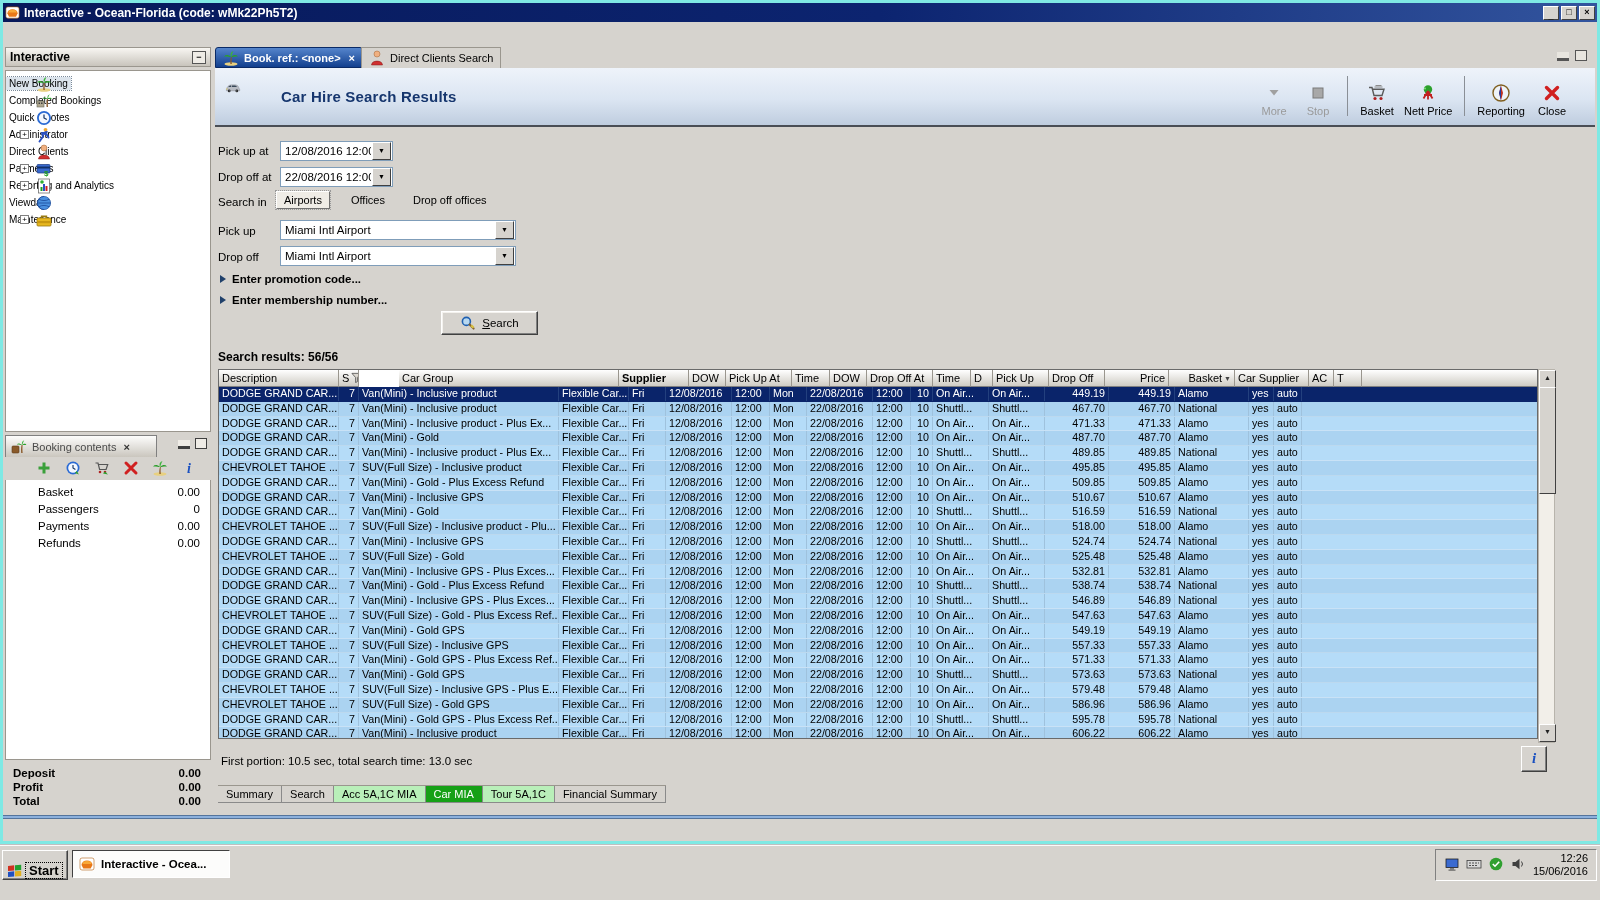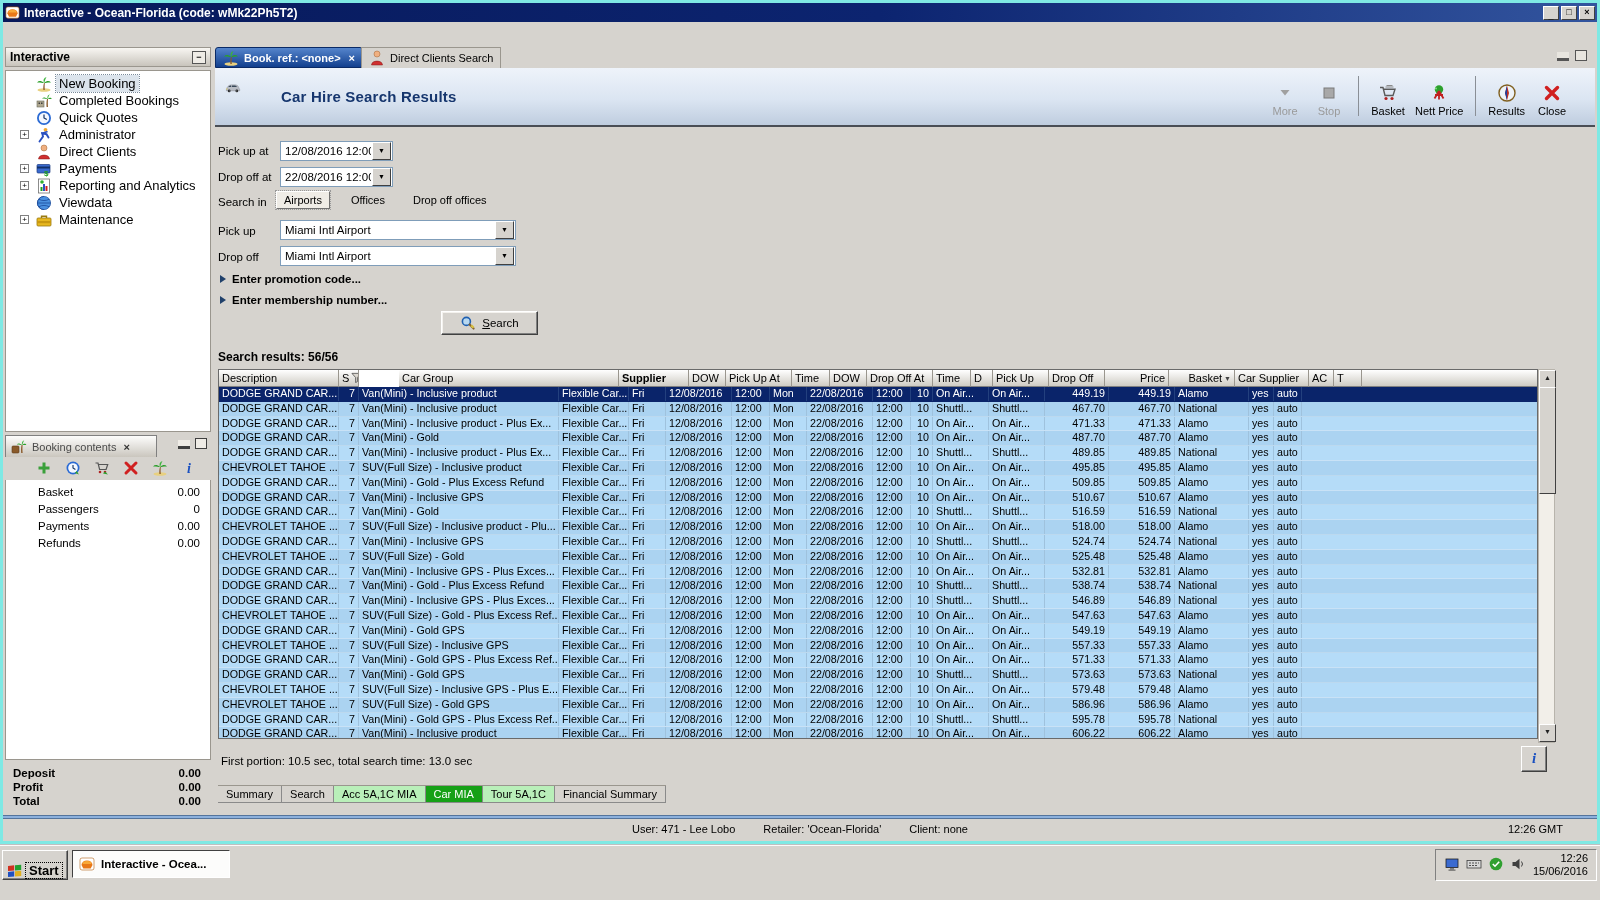--- a/index.html
+++ b/index.html
@@ -26,21 +26,21 @@
   .collapse-btn{margin-left:auto;width:14px;height:13px;box-sizing:border-box;border:1px solid #555;
                 background:#efece6;font-size:9px;line-height:10px;text-align:center;}
   .tree{position:absolute;left:2px;right:2px;top:27px;height:362px;background:#fff;
         border:1px solid #9a968e;overflow:hidden;padding-top:4px;box-sizing:border-box;}
   .tree-row{display:flex;align-items:center;height:17px;position:relative;}
   .tree-row.selected .tree-label{background:#dce4ec;outline:1px dotted #7a8a9a;}
   .expand-box{position:absolute;left:14px;width:9px;height:9px;box-sizing:border-box;border:1px solid #808080;
               background:#fff;font-size:8px;line-height:7px;text-align:center;}
   .tree-icon{position:absolute;left:30px;width:16px;height:16px;}
   .tree-icon svg{width:16px;height:16px;display:block;}
-  .tree-label{margin-left:50px;padding:1px 3px;font-size:13px;white-space:nowrap;}
+  .tree-label{padding:1px 3px;font-size:10px;white-space:nowrap;}
   
   .bc-tabrow{position:absolute;left:2px;right:2px;top:392px;height:22px;border-bottom:6px solid #7f1d1d;}
   .bc-tab{position:absolute;left:0;top:0;width:152px;height:22px;box-sizing:border-box;border:1px solid #808080;border-bottom:none;
           background:linear-gradient(#fdfdfc,#cac6be);display:flex;align-items:center;gap:5px;padding:0 5px;color:#4a4a4a;}
   .bc-tab svg{width:15px;height:15px;}
   .bc-close{margin-left:2px;font-weight:bold;color:#333;font-size:11px;}
   .bc-winbtns{position:absolute;right:4px;top:3px;display:flex;gap:5px;}
   .bc-winbtn{width:12px;height:11px;box-sizing:border-box;border:1px solid #404040;background:#efece6;}
   .bc-winbtn.min{border:none;border-bottom:3px solid #404040;height:9px;margin-top:2px;}
   .bc-toolbar{position:absolute;left:2px;right:2px;top:414px;height:23px;display:flex;align-items:center;
@@ -448,21 +448,21 @@
             <span class="tb-sep"></span>
             <span class="tb-group">
               <div class="tb-btn">
                 <span class="ico" style="display: inline-block; width: 20px; height: 20px;">
                   <svg viewBox="0 0 20 20" style="width: 100%; height: 100%; display: block;">
                     <circle cx="10" cy="10" r="8" fill="#eef3f8" stroke="#806020" stroke-width="1.4"></circle>
                     <path d="M10 2.5 L12 10 L10 17.5 L8 10 Z" fill="#c03020"></path>
                     <path d="M10 2.5 L8 10 L10 17.5 Z" fill="#2040a0"></path>
                   </svg>
                 </span>
-                <span class="lbl">Results</span>
+                <span class="lbl">Reporting</span>
               </div>
               <div class="tb-btn">
                 <span class="ico" style="display: inline-block; width: 20px; height: 20px;">
                   <svg viewBox="0 0 20 20" style="width: 100%; height: 100%; display: block;">
                     <path d="M4.5 4.5 L15.5 15.5 M15.5 4.5 L4.5 15.5" stroke="#d02020" stroke-width="3.4" stroke-linecap="round"></path>
                   </svg>
                 </span>
                 <span class="lbl">Close</span>
               </div>
             </span>
@@ -1100,28 +1100,20 @@
           <span class="btab">Summary</span>
           <span class="btab">Search</span>
           <span class="btab green">Acc 5A,1C MIA</span>
           <span class="btab selgreen">Car MIA</span>
           <span class="btab green">Tour 5A,1C</span>
           <span class="btab">Financial Summary</span>
         </div>
     </div>
 
     <div class="bluesep"></div>
-    <div class="statusbar">
-      <span class="status-center">
-        <span>User: 471 - Lee Lobo</span>
-        <span>Retailer: 'Ocean-Florida'</span>
-        <span>Client: none</span>
-      </span>
-      <span class="status-right">12:26 GMT</span>
-    </div>
   </div>
 
   <div class="taskbar">
     <div class="start-btn">
       <span class="ico" style="display: inline-block; width: 16px; height: 16px;"><svg viewBox="0 0 16 16" style="width: 100%; height: 100%;">
             <g transform="skewY(-5)">
               <rect x="1" y="3" width="6.2" height="5.2" fill="#d03020"></rect>
               <rect x="8" y="3" width="6.2" height="5.2" fill="#20a030"></rect>
               <rect x="1" y="9" width="6.2" height="5.2" fill="#2050c0"></rect>
               <rect x="8" y="9" width="6.2" height="5.2" fill="#e0b020"></rect>

